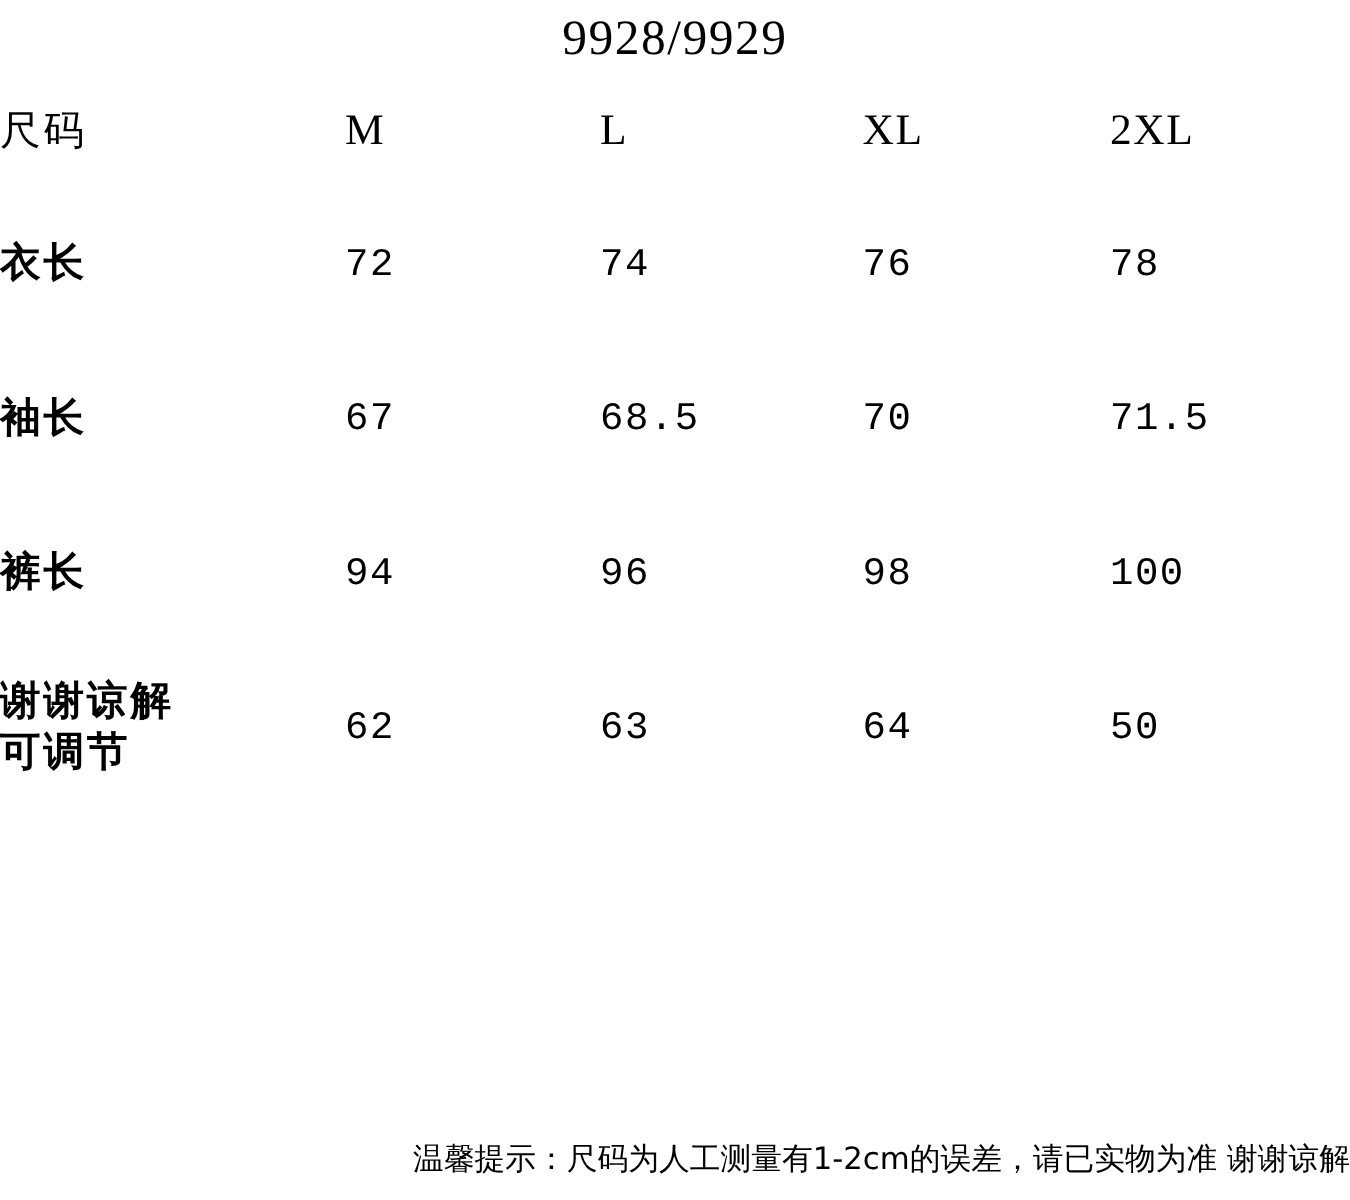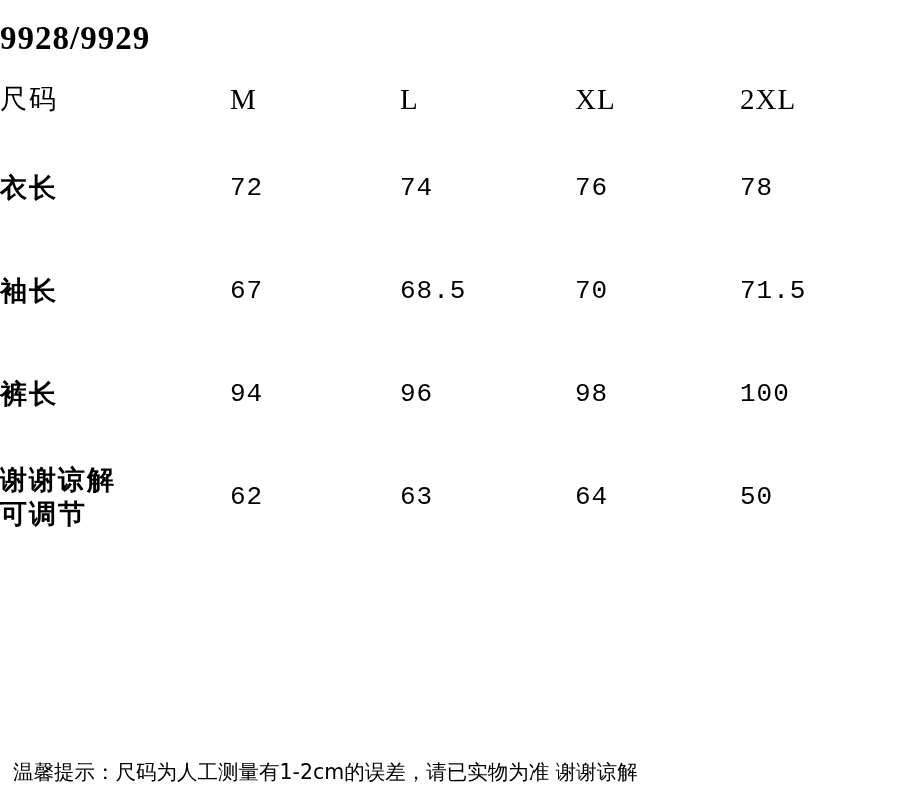--- a/index.html
+++ b/index.html
@@ -14,26 +14,26 @@
     font-family: "Liberation Serif", serif;
     overflow: hidden;
   }
   .sheet {
     width: 900px;
     height: 800px;
     position: relative;
     box-sizing: border-box;
   }
   .title {
+    text-align: center;
     font-family: "Liberation Serif", serif;
     font-size: 33px;
     letter-spacing: 1px;
-    padding-top: 20px;
+    padding-top: 8px;
     line-height: 1.1;
-    font-weight: bold;
   }
   table.size-table {
     width: 900px;
     border-collapse: collapse;
     table-layout: fixed;
     margin-top: 6px;
   }
   table.size-table col.c0 { width: 230px; }
   table.size-table col.c1 { width: 170px; }
   table.size-table col.c2 { width: 175px; }
@@ -72,24 +72,24 @@
     letter-spacing: 2px;
     line-height: 1.25;
   }
   .cell-val {
     font-family: Liberation Mono, monospace;
     font-size: 26px;
     letter-spacing: 1px;
   }
   .note {
     position: absolute;
-    left: 13px;
+    left: 0;
     right: 0;
     bottom: 14px;
-    text-align: left;
+    text-align: right;
     font-family: "DejaVu Sans", sans-serif;
     font-size: 20.5px;
     letter-spacing: 0px;
     white-space: nowrap;
   }
 </style>
 </head>
 <body>
 
 <div class="sheet">

